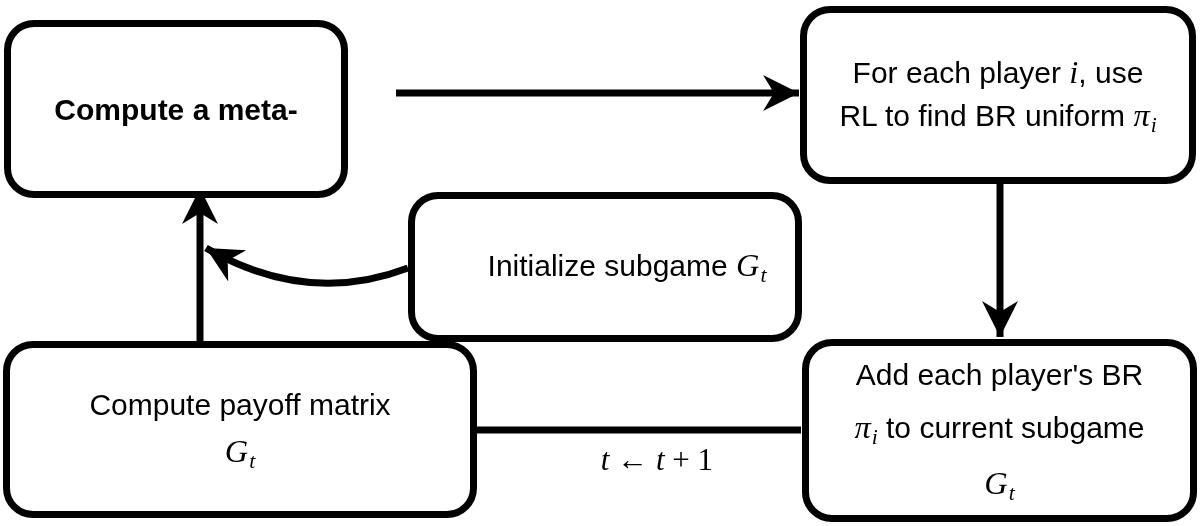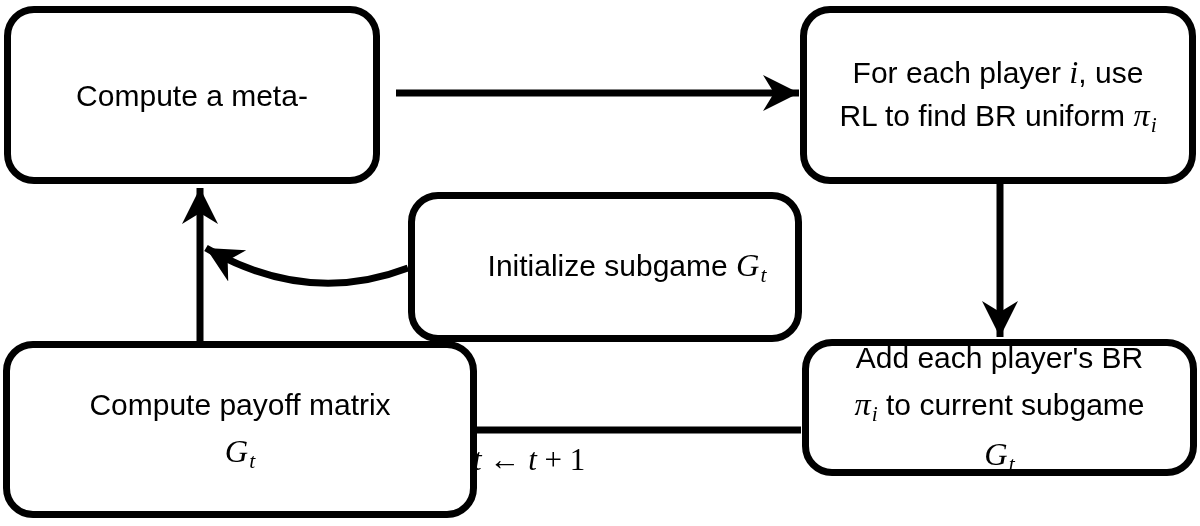--- a/index.html
+++ b/index.html
@@ -7,31 +7,31 @@
     position:relative;width:1200px;height:526px;background:#ffffff;
     font-family:"Liberation Sans",sans-serif;color:#000;overflow:hidden;
   }
   .arrows{position:absolute;left:0;top:0;width:1200px;height:526px;}
   .box{
     position:absolute;box-sizing:border-box;background:#ffffff;
     border:7px solid #000;border-radius:30px;
     display:flex;flex-direction:column;justify-content:center;align-items:center;
     text-align:center;font-size:30px;line-height:43px;
   }
-  .box-tl{left:4px;top:6px;width:376px;height:178px;}
+  .box-tl{left:4px;top:20px;width:344px;height:178px;font-weight:bold;}
   .box-tr{left:800px;top:6px;width:396px;height:178px;line-height:42px;}
   .box-mid{left:408px;top:192px;width:394px;height:150px;line-height:46px;padding-left:44px;}
   .box-bl{left:3px;top:341px;width:474px;height:177px;line-height:46px;}
-  .box-br{left:802px;top:339px;width:395px;height:137px;line-height:46px;}
+  .box-br{left:802px;top:339px;width:395px;height:183px;line-height:46px;gap:6px;}
   .line{white-space:nowrap;}
   .r-math{font-family:"Liberation Serif",serif;font-style:italic;font-size:1.08em;}
   .r-sub{font-family:"Liberation Serif",serif;font-style:italic;font-size:0.72em;position:relative;top:0.28em;margin-left:1px;}
   .edge-label{
     position:absolute;left:473px;top:442px;width:240px;height:36px;
-    text-align:left;font-family:"Liberation Serif",serif;font-size:31px;line-height:36px;
+    text-align:right;font-family:"Liberation Serif",serif;font-size:31px;line-height:36px;
   }
   .edge-label .r-math{font-size:1em;}
 </style>
 </head>
 <body>
 
 <div class="canvas">
 
   <svg class="arrows" width="1200" height="526" viewBox="0 0 1200 526" xmlns="http://www.w3.org/2000/svg" aria-hidden="true">
     <defs>

